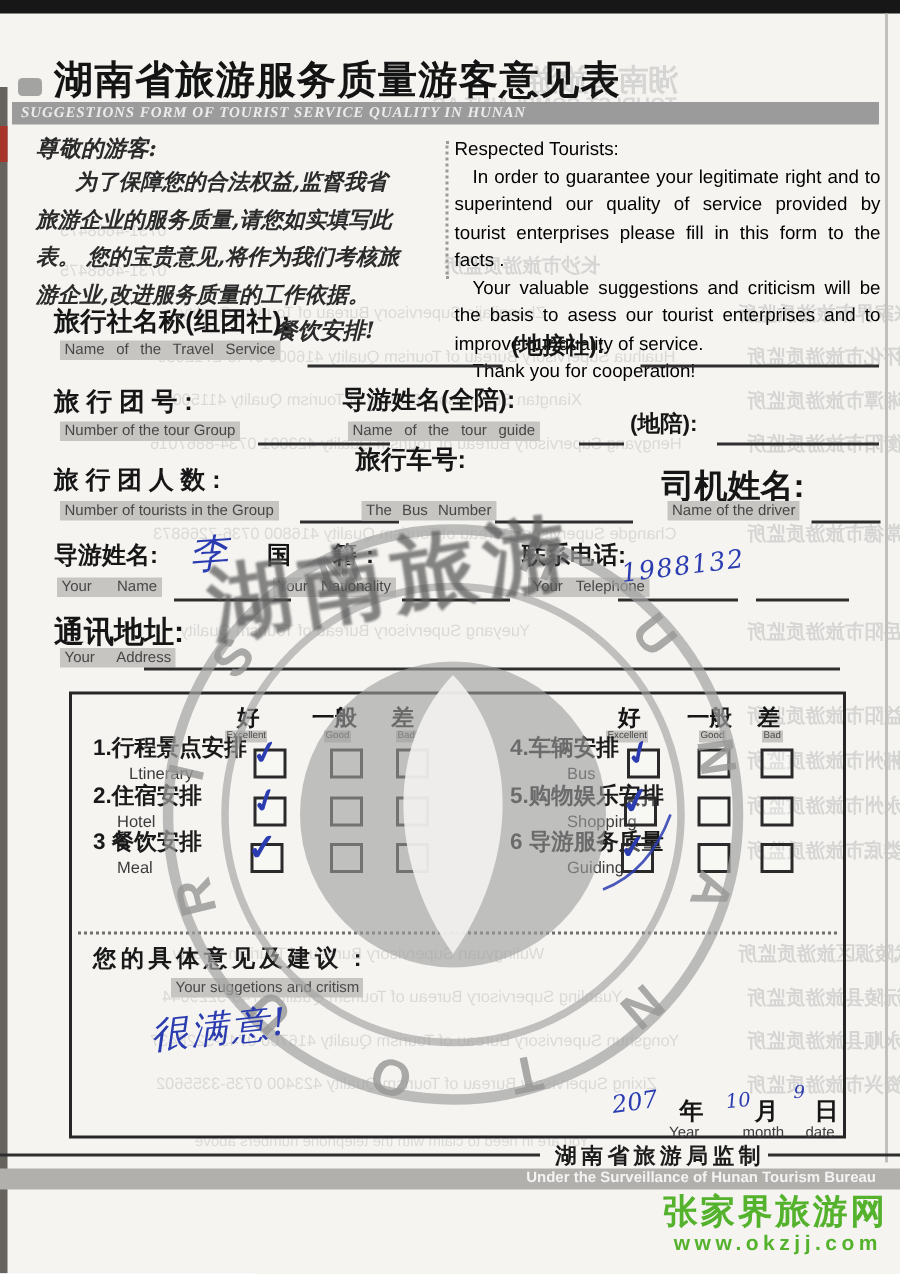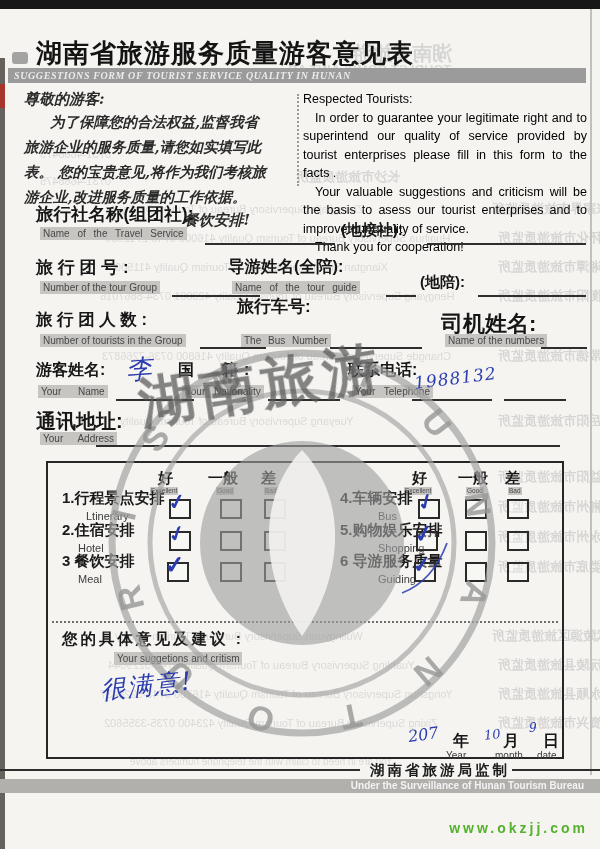--- a/index.html
+++ b/index.html
@@ -143,24 +143,24 @@
   <div class="lbl" style="left:420px;top:273px;font-size:15px">(地陪):</div>
   <div class="ul" style="left:478px;top:295px;width:108px"></div>
 
   <div class="lbl" style="left:36px;top:309px;font-size:16.5px">旅 行 团 人 数 :</div>
   <div class="lbl" style="left:237px;top:295px;font-size:17px">旅行车号:</div>
   <div class="lbl" style="left:441px;top:309px;font-size:22px">司机姓名:</div>
   <div class="chip" style="left:40px;top:334px">Number of tourists in the Group</div>
   <div class="ul" style="left:200px;top:347px;width:66px"></div>
   <div class="chip" style="left:241px;top:334px;word-spacing:4px">The Bus Number</div>
   <div class="ul" style="left:330px;top:347px;width:92px"></div>
-  <div class="chip" style="left:445px;top:334px">Name of the numbers</div>
+  <div class="chip" style="left:445px;top:334px">Name of the driver</div>
   <div class="ul" style="left:541px;top:347px;width:46px"></div>
 
-  <div class="lbl" style="left:36px;top:360px;font-size:16px">游客姓名:</div>
+  <div class="lbl" style="left:36px;top:360px;font-size:16px">导游姓名:</div>
   <div class="lbl" style="left:178px;top:360px;font-size:16px;letter-spacing:6px">国　籍:</div>
   <div class="lbl" style="left:348px;top:360px;font-size:16px">联系电话:</div>
   <div class="chip" style="left:38px;top:385px;word-spacing:14px">Your Name</div>
   <div class="ul" style="left:116px;top:399px;width:78px"></div>
   <div class="chip" style="left:182px;top:385px;word-spacing:6px">Your Nationality</div>
   <div class="ul" style="left:268px;top:399px;width:72px"></div>
   <div class="chip" style="left:352px;top:385px;word-spacing:6px">Your Telephone</div>
   <div class="ul" style="left:412px;top:399px;width:80px"></div>
   <div class="ul" style="left:504px;top:399px;width:62px"></div>
   <div class="hand" style="left:126px;top:352px;font-size:26px;transform:rotate(-4deg)">李</div>
@@ -254,20 +254,21 @@
     <div class="hand" style="left:436px;top:264px;font-size:13px;transform:rotate(-6deg)">10</div>
     <div class="hand" style="left:481px;top:258px;font-size:12px">9</div>
   </div>
 
   <div class="fline" style="left:0;width:360px"></div>
   <div class="foot-cn">湖南省旅游局监制</div>
   <div class="fline" style="left:512px;width:88px"></div>
   <div class="graybar2">
     <div class="t">Under the Surveillance of Hunan Tourism Bureau</div>
   </div>
+  <div class="site">张家界旅游网</div>
   <div class="siteurl">www.okzjj.com</div>
 
   <svg class="wm" style="left:92px;top:328px" width="420" height="430" viewBox="0 0 420 430">
     <defs>
       <path id="ringpath" d="M210,47 a168,168 0 1,1 -0.1,0"></path>
     </defs>
     <circle cx="210" cy="215" r="190" fill="none" stroke="#a3a3a3" stroke-width="7" opacity="0.7"></circle>
     <circle cx="210" cy="215" r="152" fill="none" stroke="#a3a3a3" stroke-width="5" opacity="0.65"></circle>
     <circle cx="210" cy="215" r="102" fill="#9e9e9e" opacity="0.62"></circle>
     <path d="M210,122 C 162,172 170,252 210,308 C 250,252 258,172 210,122 Z" fill="#f3f2ef" opacity="0.9"></path>

